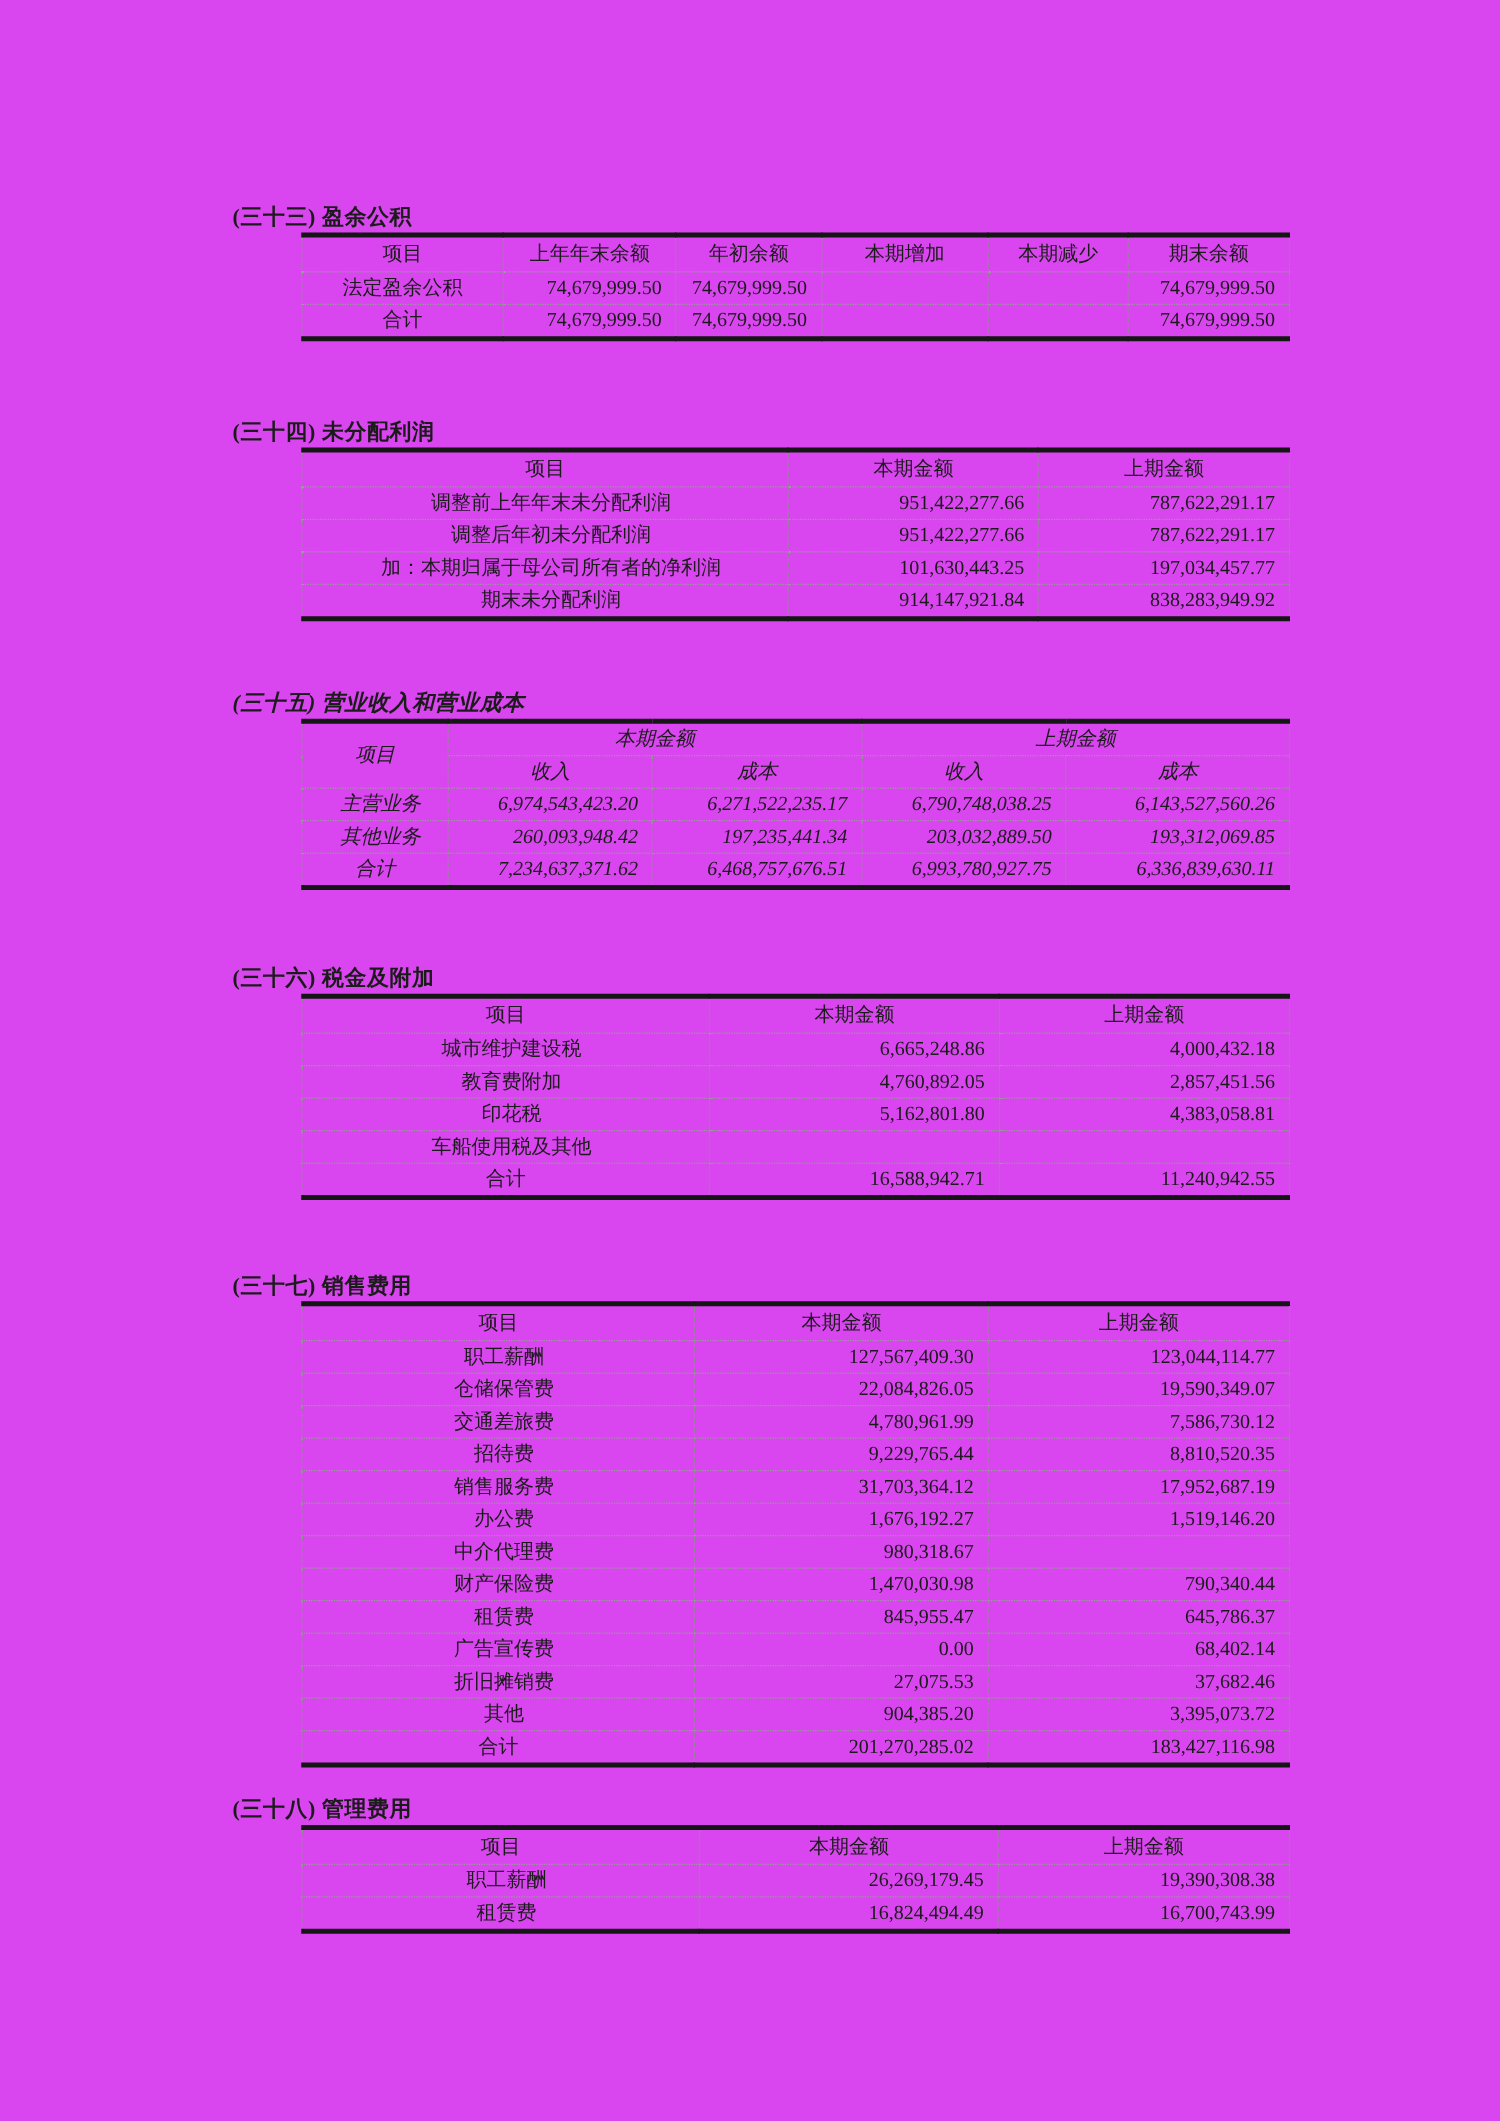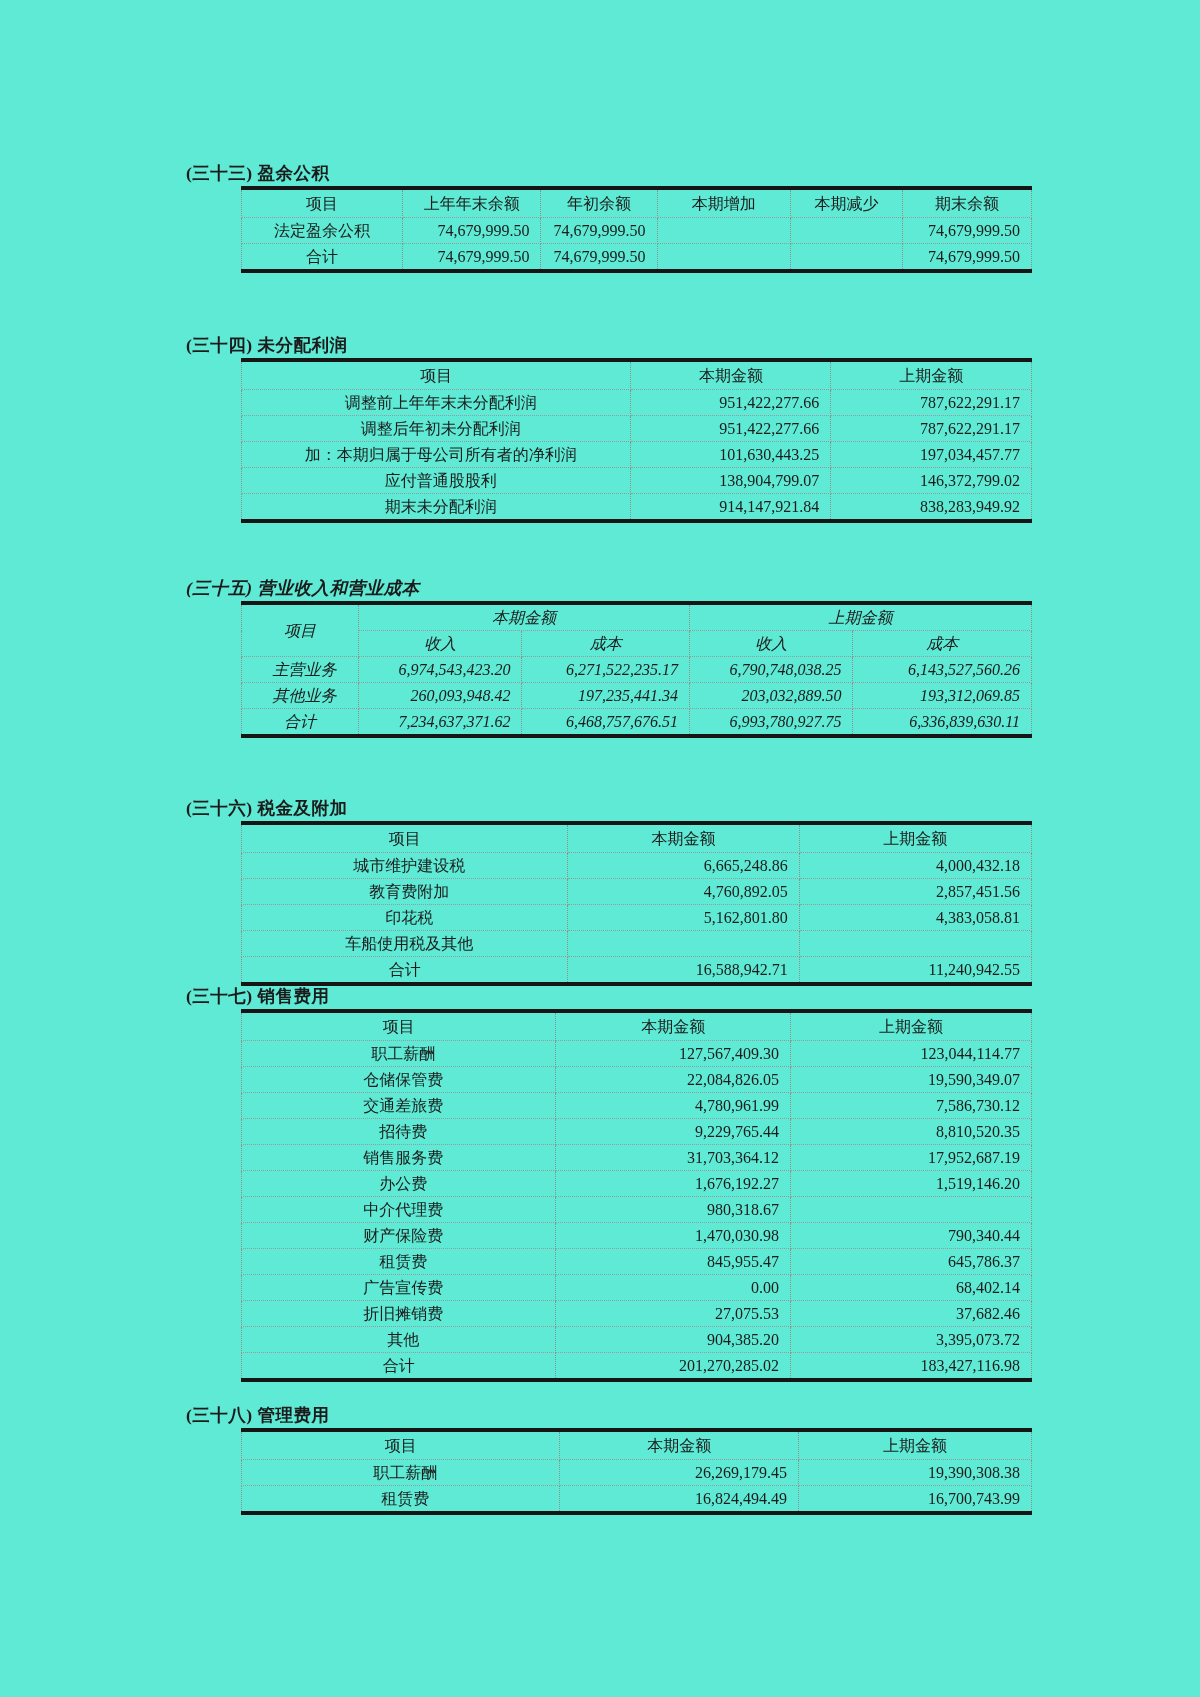--- a/index.html
+++ b/index.html
@@ -3,21 +3,21 @@
 <meta charset="utf-8">
 <style>
   html,body { margin:0; padding:0; }
   body {
     width:1200px; height:1697px;
     background:#ffffff;
     color:#1b1b1b;
     font-family:"Liberation Serif","DejaVu Serif",serif;
     overflow:hidden;
   }
-  .page { position:relative; width:1200px; height:1697px; background:#5eead4; }
+  .page { position:relative; width:1200px; height:1697px; background:#d946ef; }
   .content { padding-top:163px; padding-left:186px; width:860px; }
 
   .sec { }
   .sec .title {
     font-size:17.5px; font-weight:bold; margin:0 0 3px 0;
     line-height:20px; letter-spacing:0.5px;
   }
   .sec table {
     margin-left:55px;
     width:791px;
@@ -40,21 +40,21 @@
   td { height:25px; line-height:25px; }
   td.label { text-align:center; padding-left:9px; }
   td.num   { text-align:right; padding-right:11px; }
   tr.total td.label { text-align:center; padding-left:0; }
   table.t33 td.label { text-align:center; padding-left:0; }
   table.t35 th { height:25px; line-height:25px; }
 
   .s34 { margin-top:62px; }
   .s35 { margin-top:55px;font-style:italic; }
   .s36 { margin-top:60px; }
-  .s37 { }
+  .s37 { margin-top:58px; }
   .s38 { margin-top:23px; }
 </style>
 </head>
 <body>
 
 <div class="page">
   <div class="content">
 
     <div class="sec s33">
       <h2 class="title">(三十三) 盈余公积</h2>
@@ -123,25 +123,20 @@
               <td class="label">调整后年初未分配利润</td>
               <td class="num">951,422,277.66</td>
               <td class="num">787,622,291.17</td>
             </tr>
             <tr>
               <td class="label">加：本期归属于母公司所有者的净利润</td>
               <td class="num">101,630,443.25</td>
               <td class="num">197,034,457.77</td>
             </tr>
             <tr>
-              <td class="label">应付普通股股利</td>
-              <td class="num">138,904,799.07</td>
-              <td class="num">146,372,799.02</td>
-            </tr>
-            <tr>
               <td class="label">期末未分配利润</td>
               <td class="num">914,147,921.84</td>
               <td class="num">838,283,949.92</td>
             </tr>
           </tbody>
         </table>
     </div>
 
     <div class="sec s35">
       <h2 class="title">(三十五) 营业收入和营业成本</h2>

